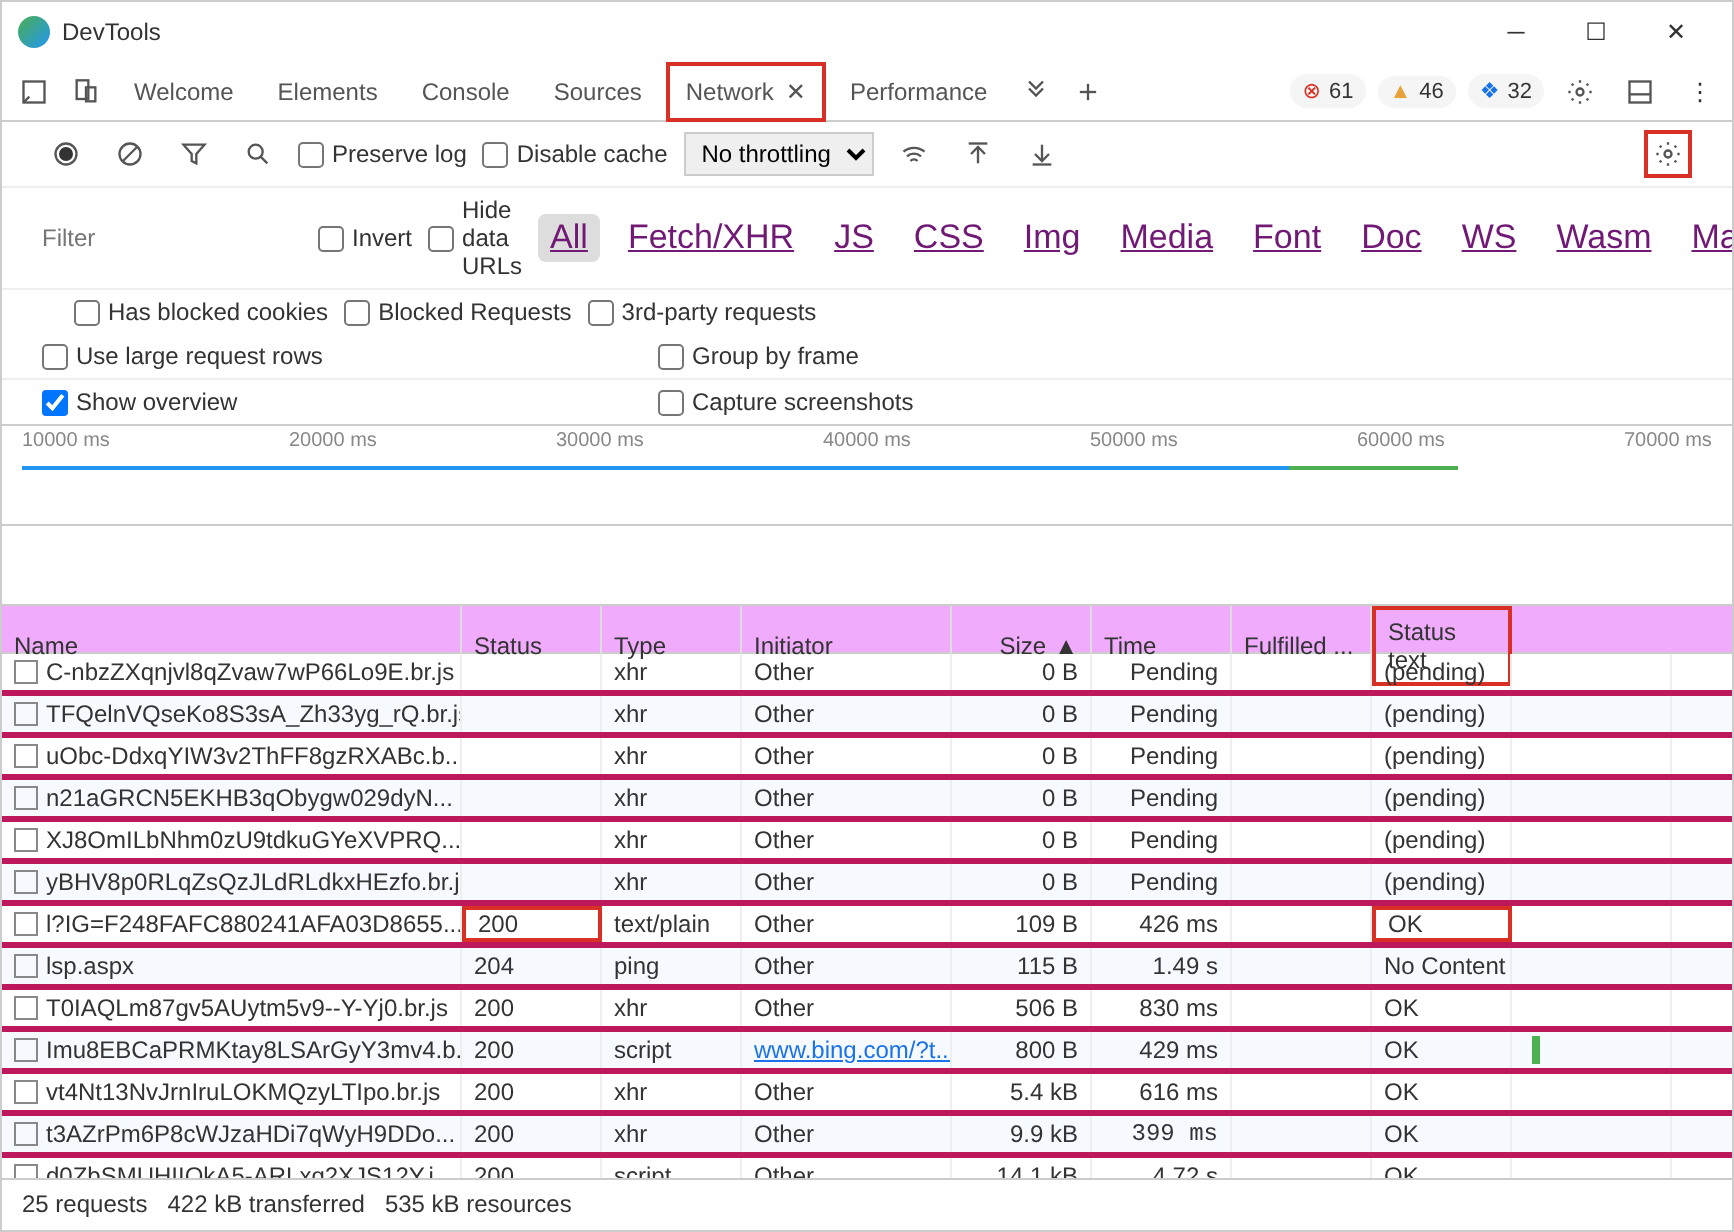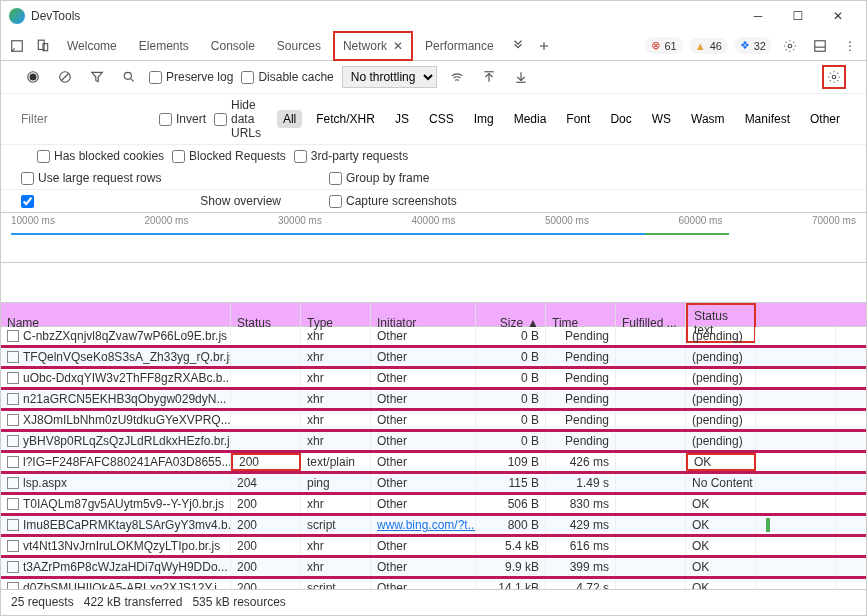--- a/index.html
+++ b/index.html
@@ -18,21 +18,21 @@
 .badge { display: flex; align-items: center; gap: 4px; padding: 2px 6px; border-radius: 10px; font-size: 11px; background: #f5f5f5; }
 .dot-red { color: #d93025; }
 .dot-yel { color: #e8a23a; }
 .dot-blue { color: #1a73e8; }
 .toolbar, .filterbar, .optrow { display: flex; align-items: center; padding: 4px 20px; gap: 8px; border-bottom: 1px solid #eee; font-size: 12px; flex-wrap: nowrap; }
 .toolbar .gear-right { margin-left: auto; border:2px solid #d93025; padding:2px; }
 .check { display: flex; align-items: center; gap: 4px; cursor: pointer; }
 .check input { width: 13px; height: 13px; }
 select { font-size: 12px; padding: 2px 4px; border: 1px solid #ccc; }
 .filterbar input[type=text] { border: none; outline: none; width: 130px; font-size: 12px; color:#888; }
-.filterpill { padding: 2px 6px; cursor: pointer; font-size: 12px; color: #000000; }
+.filterpill { padding: 2px 6px; cursor: pointer; font-size: 17px; color: #701a75; text-decoration: underline; }
 .filterpill.active { background: #ddd; border-radius: 4px; }
 .optrow { justify-content: flex-start; gap: 48px; }
 .optrow .highlight { border: 2px solid #d93025; padding: 2px 4px; }
 .timeline { height: 50px; border-bottom: 1px solid #ccc; position: relative; font-size: 10px; color: #888; }
 .timeline .ticks { display: flex; justify-content: space-between; padding: 2px 10px; }
 .timeline .line { position: absolute; top: 20px; left: 10px; right: 10px; height: 2px; background: linear-gradient(90deg, #2196f3 75%, #4caf50 75%, #4caf50 85%, transparent 85%); }
 .gap { height: 40px; border-bottom: 1px solid #ccc; }
 .grid-head, .grid-row { display: grid; grid-template-columns: 230px 70px 70px 105px 70px 70px 70px 70px 80px; font-size: 12px; }
 .grid-head { background: #f0abfc; border-bottom: 1px solid #ccc; height: 24px; }
 .grid-head > div { border-right: 1px solid #ddd; padding: 4px 6px; display: flex; align-items: center; position: relative; }
@@ -210,21 +210,21 @@
       <input type="checkbox" style="">
       <span>Use large request rows</span>
     </label>
   <label class="check" style="width:220px;">
       <input type="checkbox" style="">
       <span>Group by frame</span>
     </label>
 </div>
 
 <div class="optrow" style="border-bottom:1px solid #ccc;">
-  <label class="check" style="width:260px;justify-content:space-between;">
+  <label class="check" style="width:260px;">
       <input type="checkbox" checked="" style="">
       <span>Show overview</span>
     </label>
   <label class="check">
       <input type="checkbox" style="">
       <span>Capture screenshots</span>
     </label>
 </div>
 
 <div class="timeline">
@@ -413,21 +413,21 @@
     </div>
     <div class="grid-row alt">
       <div>
         <span class="fileicon"></span>
         <span>t3AZrPm6P8cWJzaHDi7qWyH9DDo...</span>
       </div>
       <div>200</div>
       <div>xhr</div>
       <div>Other</div>
       <div class="size-col">9.9 kB</div>
-      <div style="justify-content:flex-end;">399 ms</div>
+      <div style="justify-content:flex-end;font-family:Liberation Mono, monospace;">399 ms</div>
       <div></div>
       <div>OK</div>
       <div></div>
     </div>
     <div class="grid-row">
       <div>
         <span class="fileicon"></span>
         <span>d0ZbSMUHIIOkA5-ARLxg2XJS12Y.j...</span>
       </div>
       <div>200</div>

